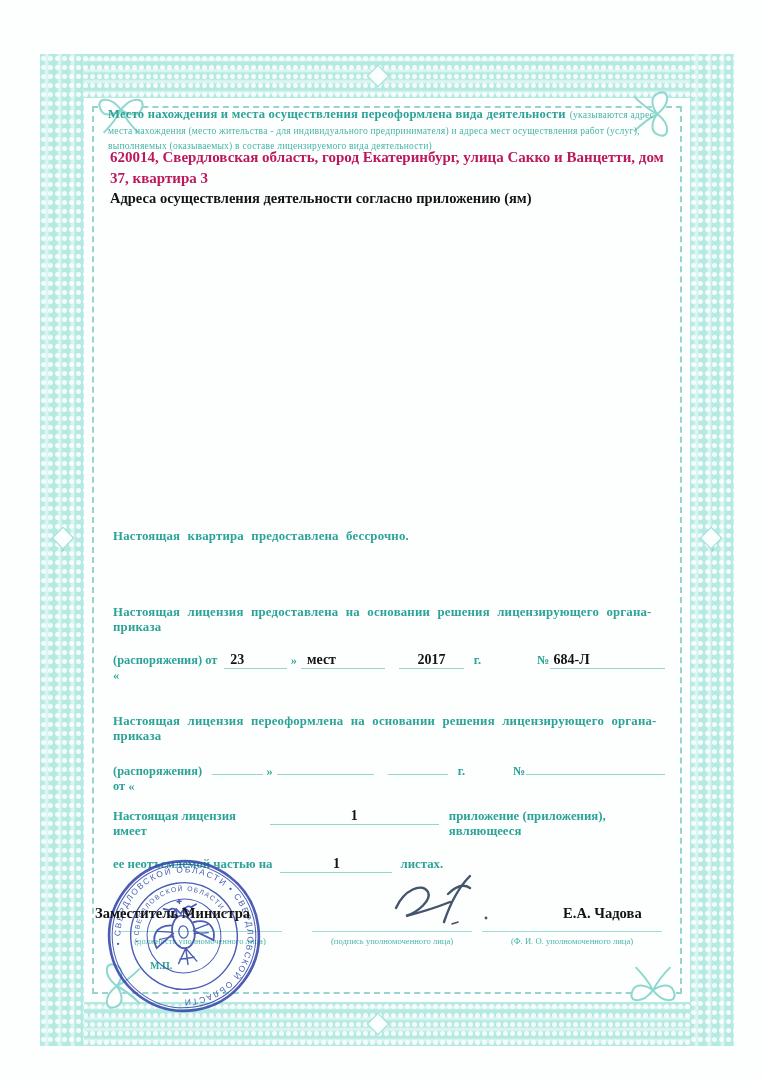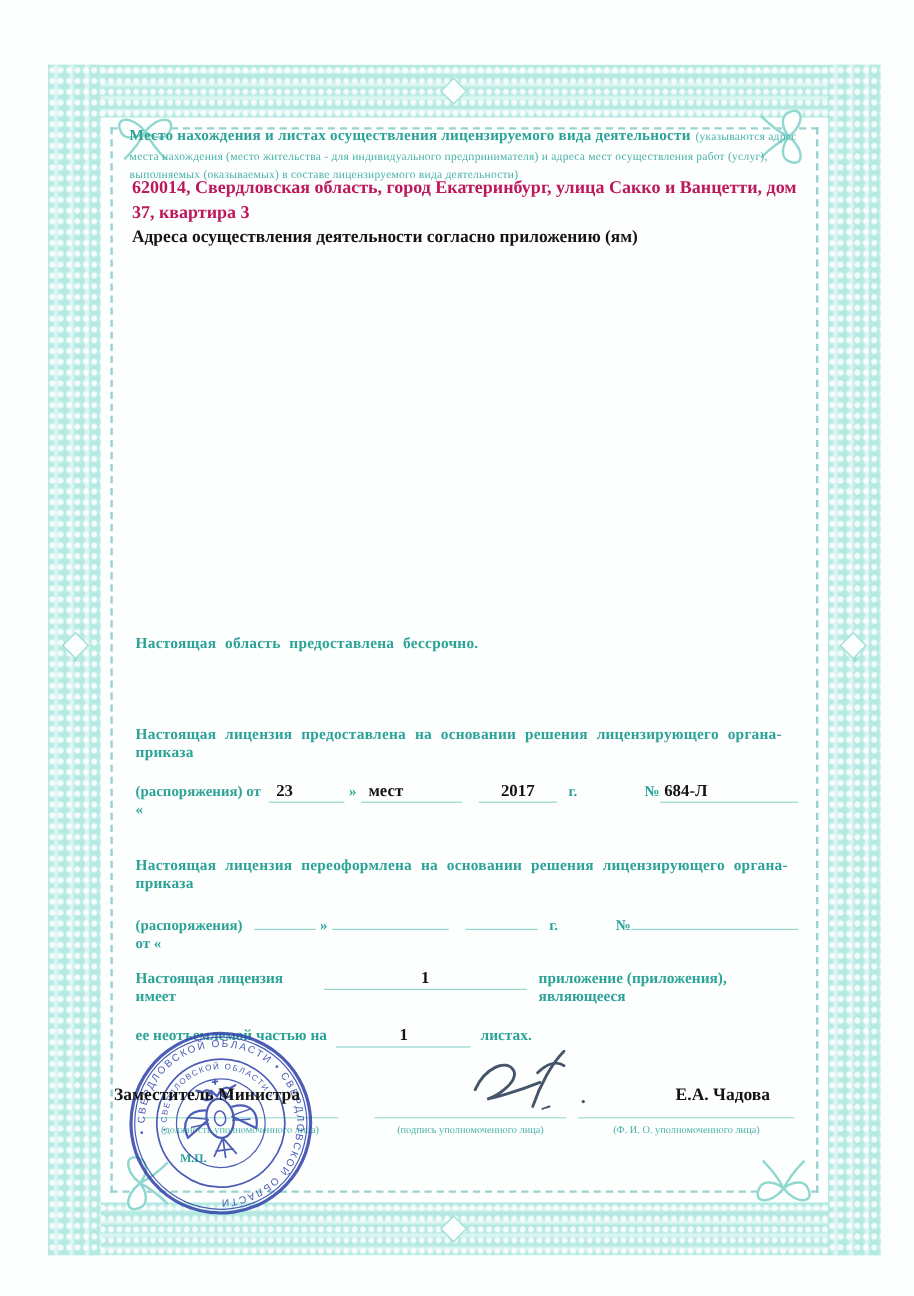--- a/index.html
+++ b/index.html
@@ -95,27 +95,27 @@
     <svg viewBox="0 0 40 30">
         <path d="M20,12 C12,2 2,4 6,12 C8,17 15,16 20,12 C25,16 32,17 34,12 C38,4 28,2 20,12 Z M20,12 C16,20 10,26 8,28 M20,12 C24,20 30,26 32,28" fill="rgba(255,255,255,.92)" stroke="#8fd8cf" stroke-width="1.4"></path>
       </svg>
   </div>
   <div class="mid-gem" style="left:370px;top:68px;"></div>
   <div class="mid-gem" style="left:370px;bottom:48px;"></div>
   <div class="mid-gem" style="left:55px;top:530px;"></div>
   <div class="mid-gem" style="right:43px;top:530px;"></div>
 
   <p class="abs hdr">
-    <span class="hdr-title">Место нахождения и листах осуществления лицензируемого вида деятельности</span>
+    <span class="hdr-title">Место нахождения и места осуществления переоформлена вида деятельности</span>
     <span class="hdr-sub">(указываются адрес места нахождения (место жительства - для индивидуального предпринимателя) и адреса мест осуществления работ (услуг), выполняемых (оказываемых) в составе лицензируемого вида деятельности)</span>
   </p>
   <p class="abs addr">620014, Свердловская область, город Екатеринбург, улица Сакко и Ванцетти, дом 37, квартира 3</p>
   <p class="abs addr2">Адреса осуществления деятельности согласно приложению (ям)</p>
 
-  <p class="abs clause" style="left:113px;top:529px;">Настоящая область предоставлена  бессрочно.</p>
+  <p class="abs clause" style="left:113px;top:529px;">Настоящая квартира предоставлена  бессрочно.</p>
 
   <p class="abs clause" style="left:113px;top:605px;width:552px;">Настоящая лицензия предоставлена на основании решения лицензирующего органа-приказа</p>
   <div class="abs form-row" style="left:113px;top:640px;width:552px;">
     <span>(распоряжения)  от «</span>
     <span class="fill blk" style="width:64px;text-indent:6px;">23</span>
     <span style="margin:0 4px;">»</span>
     <span class="fill blk" style="width:86px;text-indent:6px;">мест</span>
     <span class="fill blk center" style="width:66px;margin-left:14px;">2017</span>
     <span style="margin-left:10px;">г.</span>
     <span style="margin-left:56px;">№</span>

